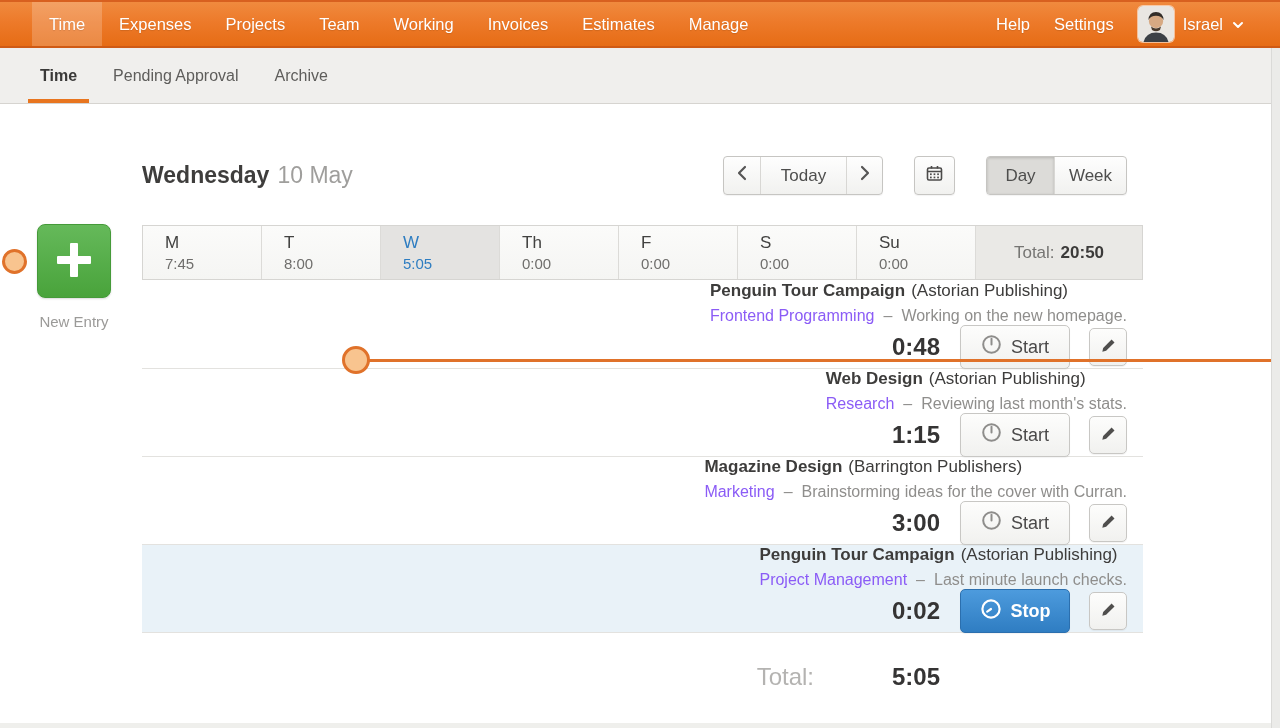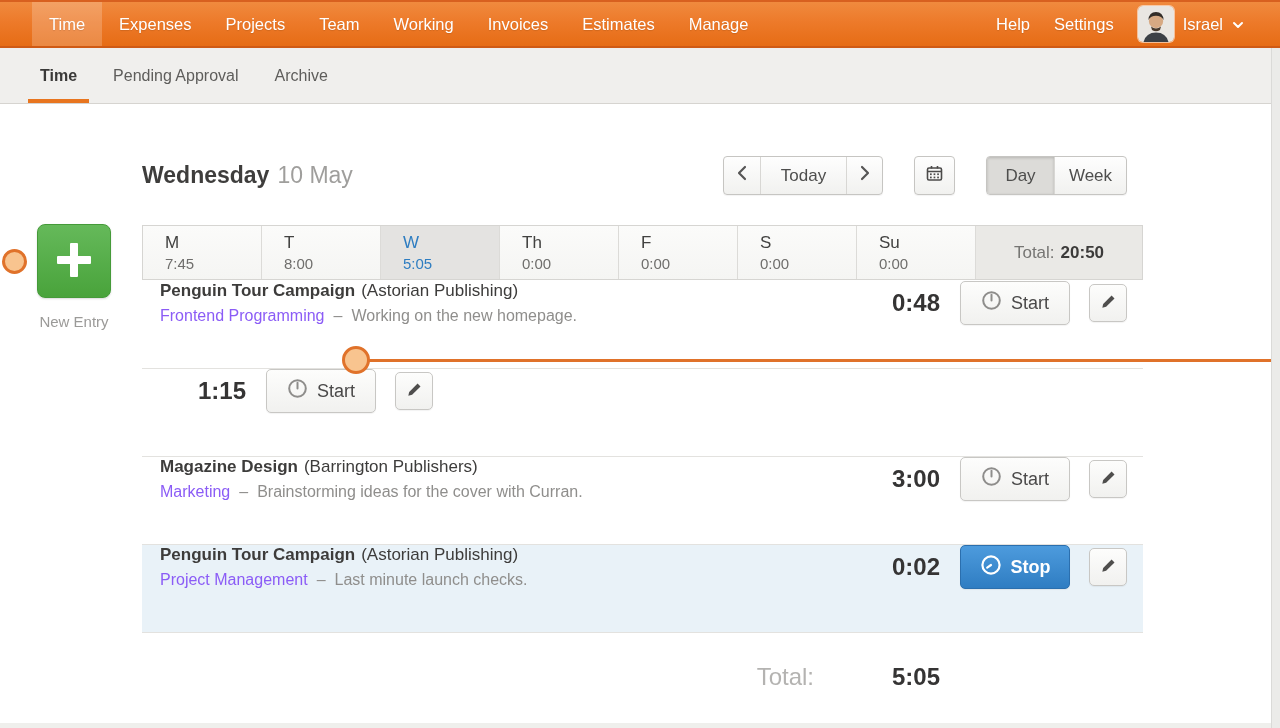--- a/index.html
+++ b/index.html
@@ -85,22 +85,22 @@
     width:74px; height:74px; border-radius:8px; border:1px solid #459a39;
     background:linear-gradient(#65b95a,#49a33b); cursor:pointer;
     display:flex; align-items:center; justify-content:center;
     box-shadow:0 1px 2px rgba(0,0,0,0.15);
   }
   .new-entry-label { margin-top:15px; font-size:15px; color:#9b9a98; white-space:nowrap; margin-left:-13px; width:100px; }
 
   
   .entries { position:absolute; top:281px; left:142px; width:1001px; }
   .entry-row {
-    display:flex; align-items:flex-start; height:88px;
-    border-bottom:1px solid #e3e2df; padding:0 16px 8px 18px;
+    display:flex; align-items:flex-end; height:88px;
+    border-bottom:1px solid #e3e2df; padding:0 16px 8px 18px;flex-direction:column;
   }
   .entry-row.running { background:#e9f2f8; }
   .entry-info { flex:1; min-width:0; }
   .entry-line1 { font-size:17px; color:#3d3c3b; margin-bottom:6px; }
   .entry-line1 .project { font-weight:bold; margin-right:6px; }
   .entry-line2 { font-size:16px; }
   .entry-line2 .task { color:#8b5cf6; }
   .entry-line2 .sep { color:#8f8e8c; margin:0 9px; }
   .entry-line2 .notes { color:#8f8e8c; }
   .entry-right { display:flex; align-items:center; }
@@ -297,20 +297,28 @@
         </button>
         <button class="edit-btn">
           <span><svg width="16" height="16" viewBox="0 0 16 16">
                 <path d="M11.6 1.5 L14.5 4.4 L6.1 12.8 L2.3 13.7 L3.2 9.9 Z" fill="#4f4e4d"></path>
               </svg></span>
         </button>
       </div>
     </div>
 
     <div class="entry-row">
+      <div class="entry-info">
+        <div class="entry-line1">
+          <span class="project">Web Design</span><span class="client">(Astorian Publishing)</span>
+        </div>
+        <div class="entry-line2">
+          <span class="task">Research</span><span class="sep">–</span><span class="notes">Reviewing last month's stats.</span>
+        </div>
+      </div>
       <div class="entry-right">
         <div class="entry-time">1:15</div>
         <button class="timer-btn">
           <span><svg width="21" height="21" viewBox="0 0 21 21">
                 <circle cx="10.5" cy="10.5" r="8.3" fill="none" stroke="#8e8d8b" stroke-width="2"></circle>
                 <line x1="10.5" y1="10.5" x2="10.5" y2="4.8" stroke="#8e8d8b" stroke-width="2" stroke-linecap="round"></line>
               </svg></span>
           <span>Start</span>
         </button>
         <button class="edit-btn">

